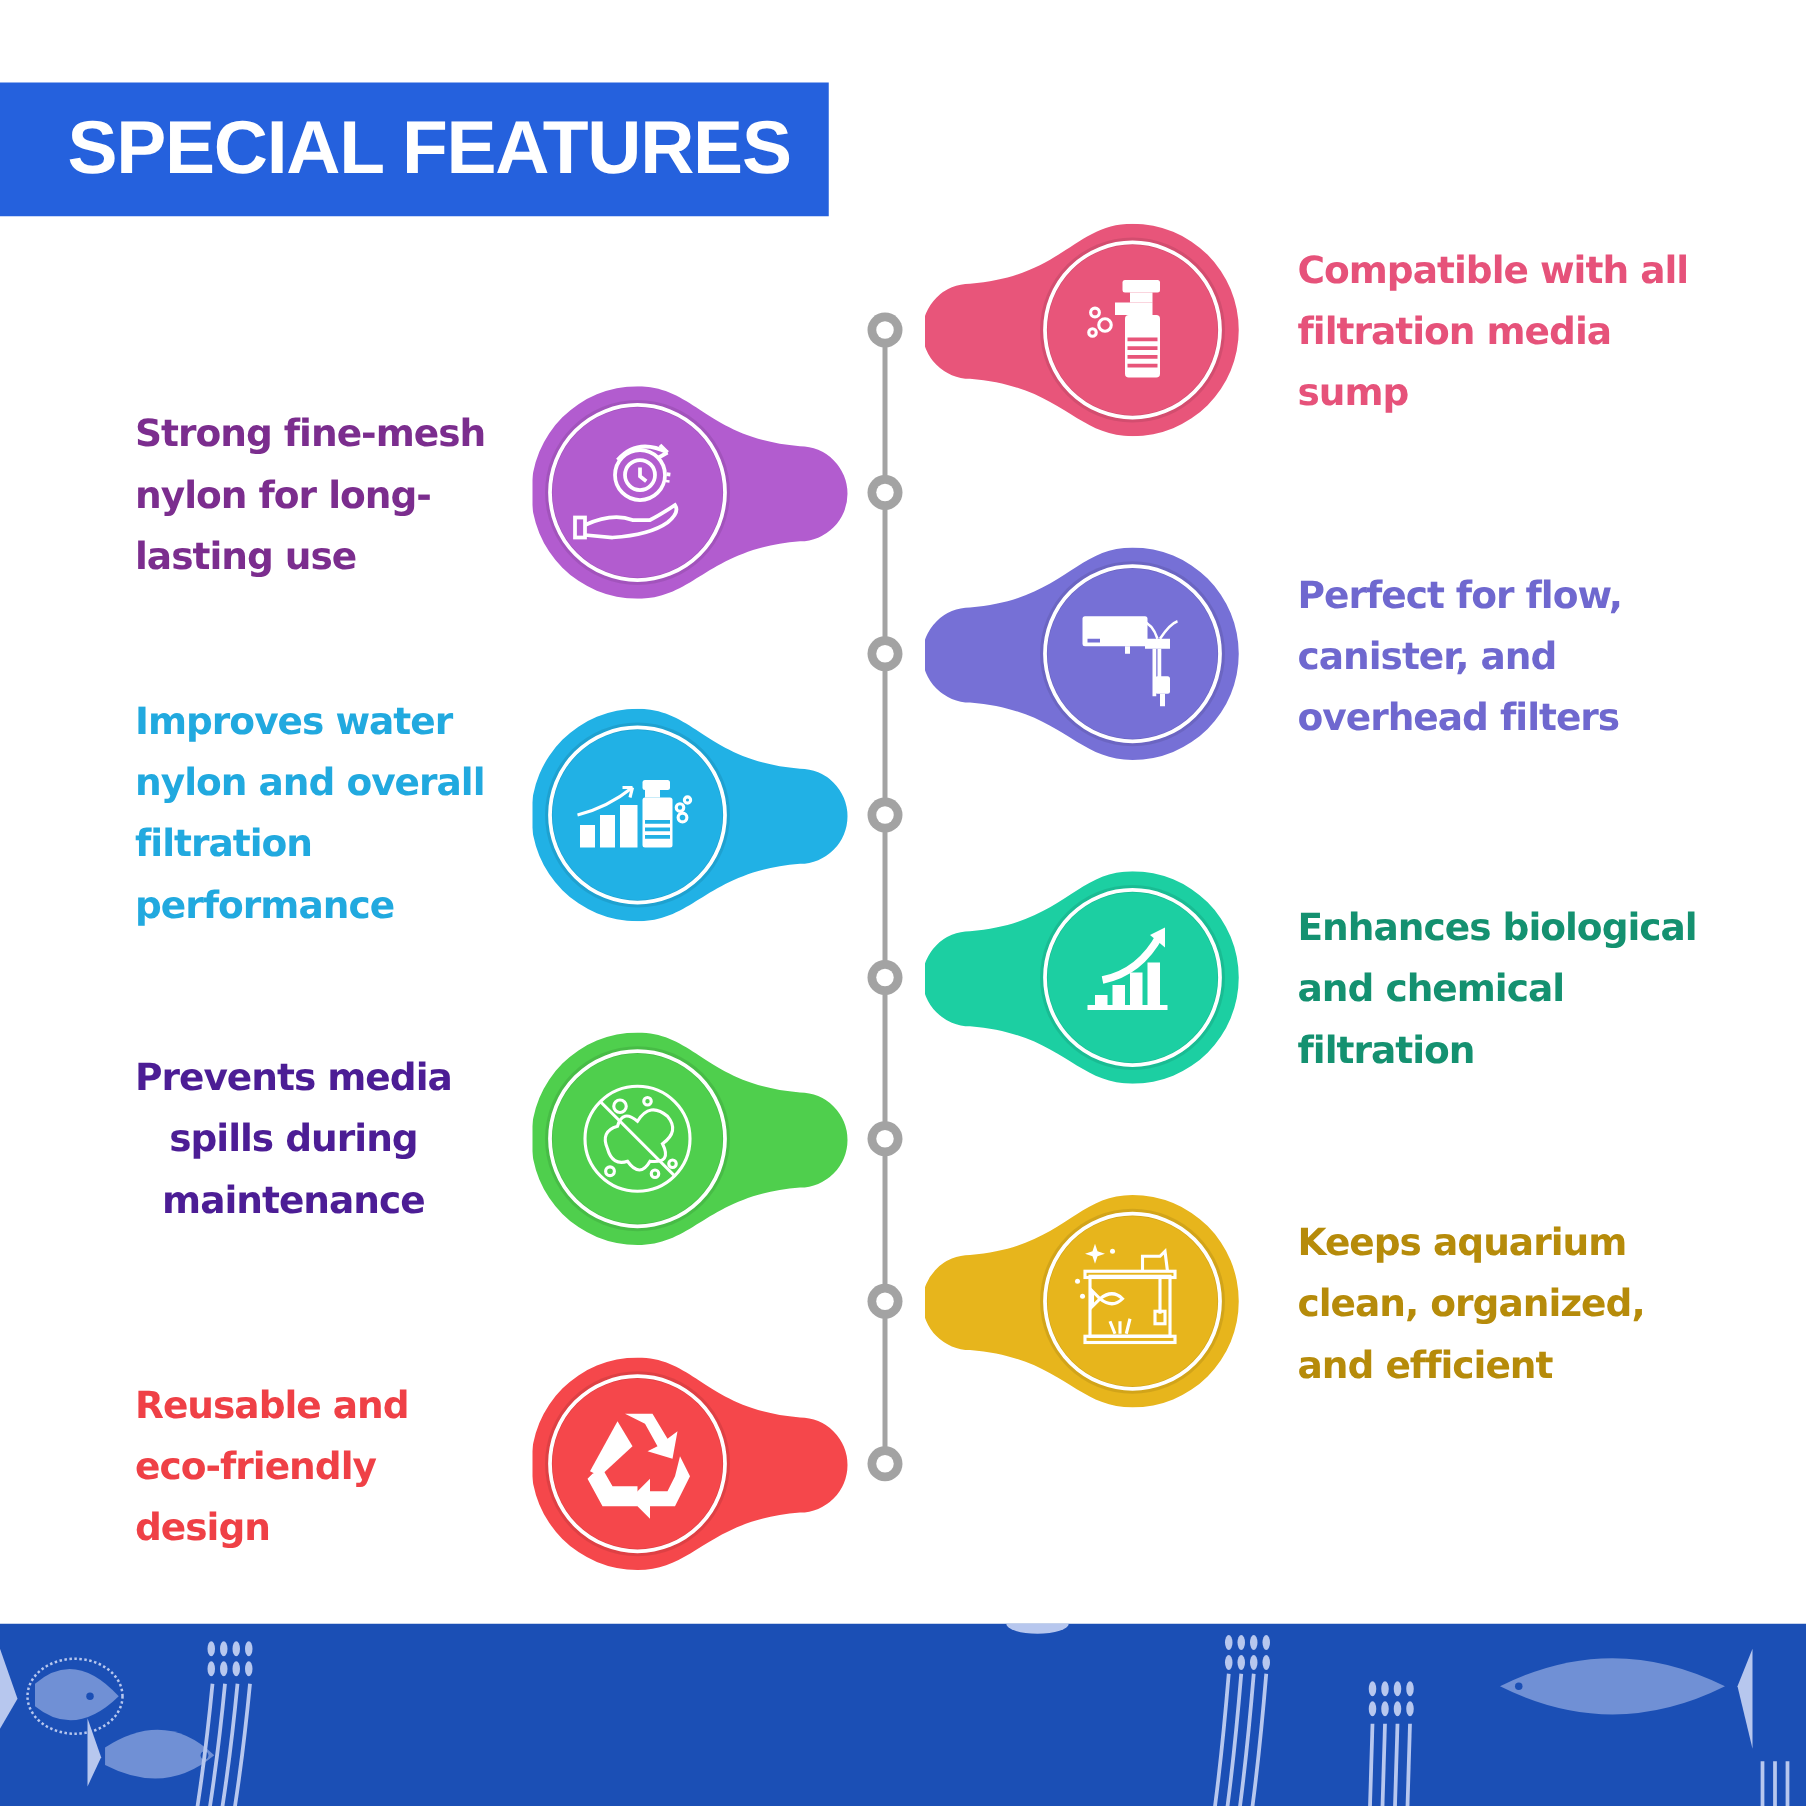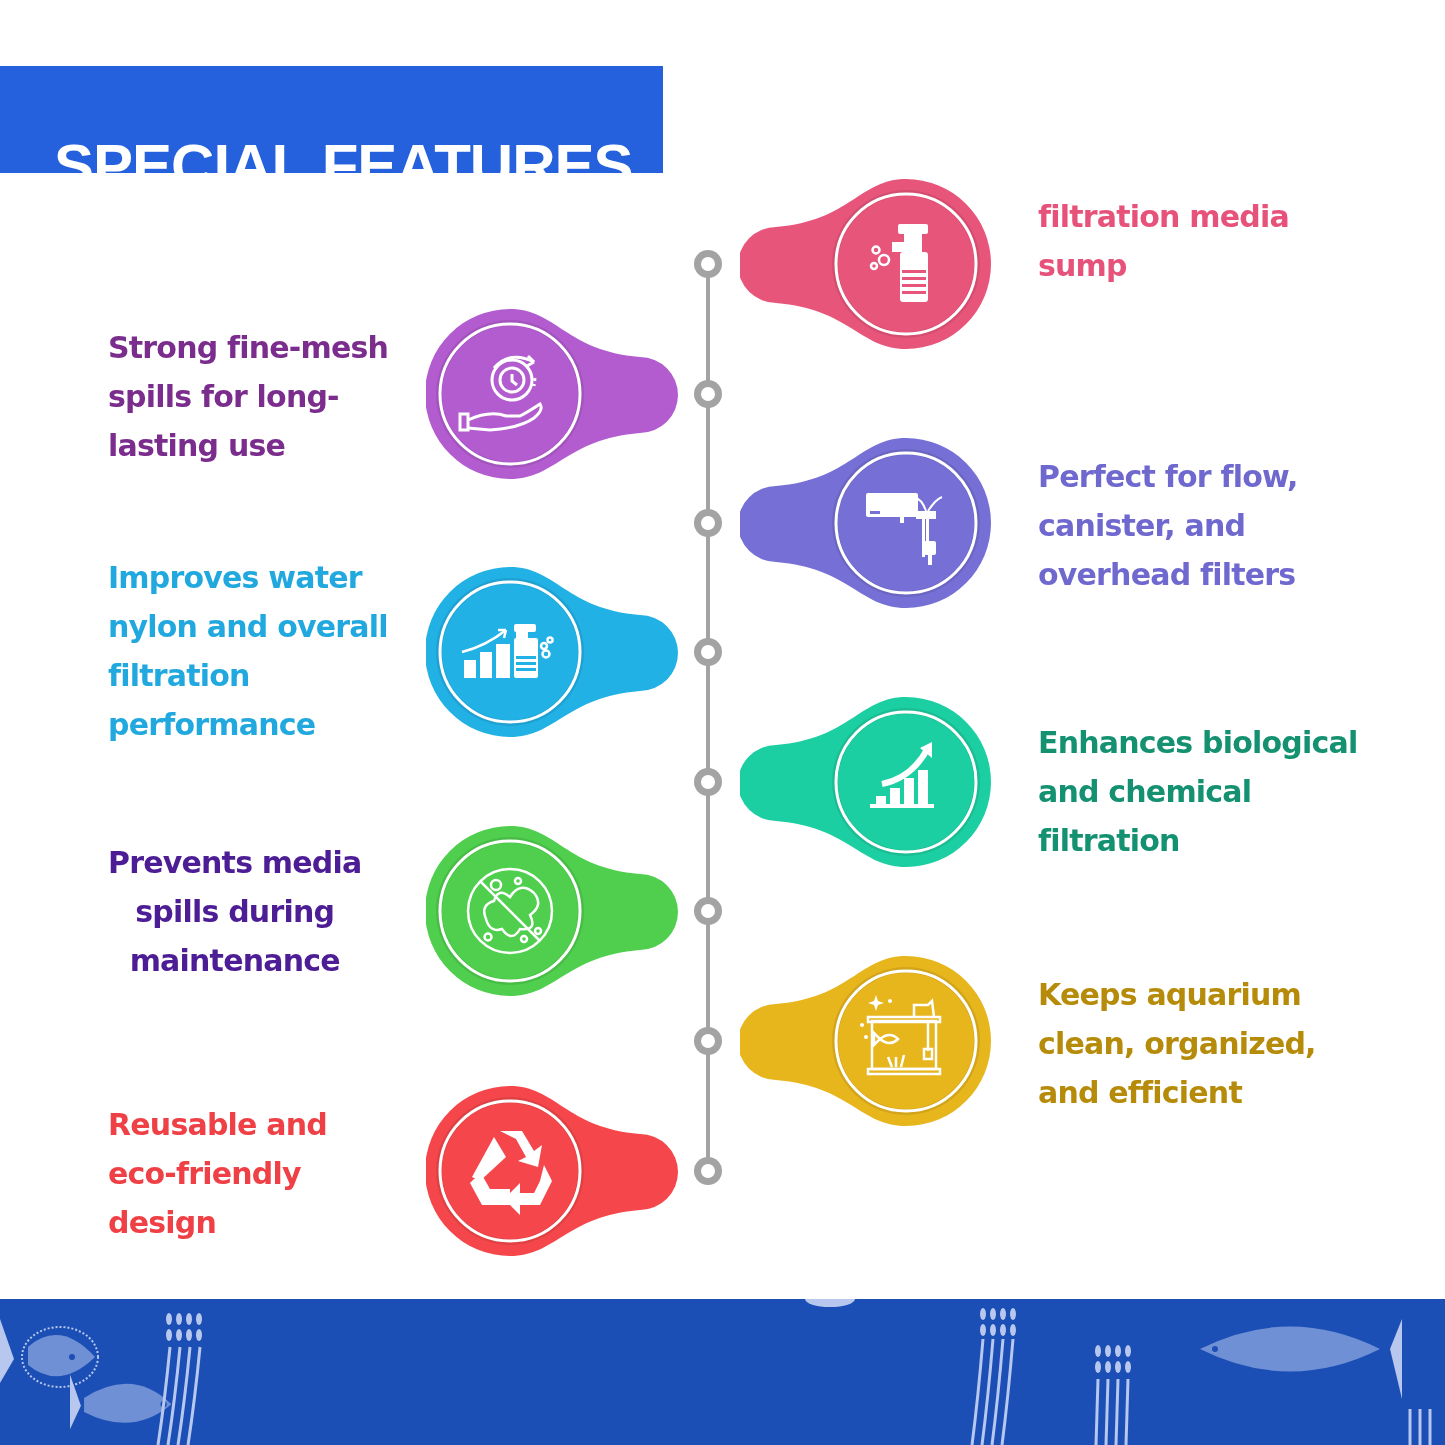--- a/index.html
+++ b/index.html
@@ -1,18 +1,18 @@
 <!DOCTYPE html>
 <html><head>
 <meta charset="utf-8">
 <style>
   html,body{margin:0;padding:0;}
   body{width:1445px;height:1445px;position:relative;background:#ffffff;overflow:hidden;font-family:"Liberation Sans","DejaVu Sans",sans-serif;}
   .title-bar{position:absolute;left:0;top:66px;width:663px;height:107px;background:#2561dd;}
-  .title-text{position:absolute;left:54px;top:78px;color:#fff;font-weight:bold;font-size:60px;letter-spacing:-1px;line-height:80px;font-family:"Liberation Sans",sans-serif;margin-top:48px;}
+  .title-text{position:absolute;left:54px;top:78px;color:#fff;font-weight:bold;font-size:60px;letter-spacing:-1px;line-height:80px;font-family:"Liberation Sans",sans-serif;}
   .timeline-line{position:absolute;left:706px;top:264px;width:4px;height:908px;background:#a3a3a3;}
   .node{position:absolute;width:28px;height:28px;margin-left:-14px;margin-top:-14px;border-radius:50%;background:#a3a3a3;}
   .node::after{content:"";position:absolute;left:7px;top:7px;width:14px;height:14px;border-radius:50%;background:#fff;}
   .badge{position:absolute;width:260px;height:170px;}
   .badge svg{position:absolute;left:0;top:0;}
   .feature-text{position:absolute;font-weight:bold;font-size:30px;line-height:49px;font-family:"DejaVu Sans",sans-serif;letter-spacing:-0.8px;}
   .footer{position:absolute;left:0;top:1299px;width:1445px;height:146px;background:#1b4fb5;overflow:hidden;}
 </style>
 </head>
 <body>
@@ -54,20 +54,21 @@
           </g>
           <g fill="none" stroke="#fff" stroke-width="2.5">
             <circle cx="-30" cy="-14" r="3.5"></circle>
             <circle cx="-22" cy="-4" r="5"></circle>
             <circle cx="-32" cy="2" r="3"></circle>
           </g>
         </g>
     </svg>
     </div>
     <div class="feature-text" style="color: rgb(230, 82, 122); left: 1038px; top: 192px;">
+      <div>Compatible with all</div>
       <div>filtration media</div>
       <div>sump</div>
     </div>
     <div class="badge" style="left: 426px; top: 309px;">
       <svg width="260" height="170" viewBox="0 0 260 170">
       <path d="M84 0 A85 85 0 1 0 84 170 C130 170 140 130 214 124 A38 38 0 0 0 214 48 C140 42 130 0 84 0 Z" fill="#b25ccf"></path>
       <circle cx="84" cy="85" r="74" fill="rgba(0,0,0,0.09)"></circle>
       <circle cx="84" cy="85" r="68" fill="#b25ccf"></circle>
       <circle cx="84" cy="85" r="70" fill="none" stroke="#fff" stroke-width="3"></circle>
       <g transform="translate(84,85)">
@@ -79,21 +80,21 @@
             <path d="M24 -32 L18 -38 M24 -32 L17 -28"></path>
             <path d="M25 -16 L24 -8" stroke-dasharray="3 3"></path>
             <path d="M-42 26 Q-20 16 -4 22 L10 22 Q18 18 30 10 Q34 16 24 24 Q10 34 -20 36 L-42 34"></path>
             <rect x="-50" y="20" width="8" height="16"></rect>
           </g>
         </g>
     </svg>
     </div>
     <div class="feature-text" style="color: rgb(123, 45, 142); left: 108px; top: 323px;">
       <div>Strong fine-mesh</div>
-      <div>spills for long-</div>
+      <div>nylon for long-</div>
       <div>lasting use</div>
     </div>
     <div class="badge" style="left: 740px; top: 438px;">
       <svg width="260" height="170" viewBox="0 0 260 170">
       <path d="M166 0 A85 85 0 1 1 166 170 C120 170 110 130 36 124 A38 38 0 0 1 36 48 C110 42 120 0 166 0 Z" fill="#7670d6"></path>
       <circle cx="166" cy="85" r="74" fill="rgba(0,0,0,0.09)"></circle>
       <circle cx="166" cy="85" r="68" fill="#7670d6"></circle>
       <circle cx="166" cy="85" r="70" fill="none" stroke="#fff" stroke-width="3"></circle>
       <g transform="translate(166,85)">
           <g fill="#fff">

